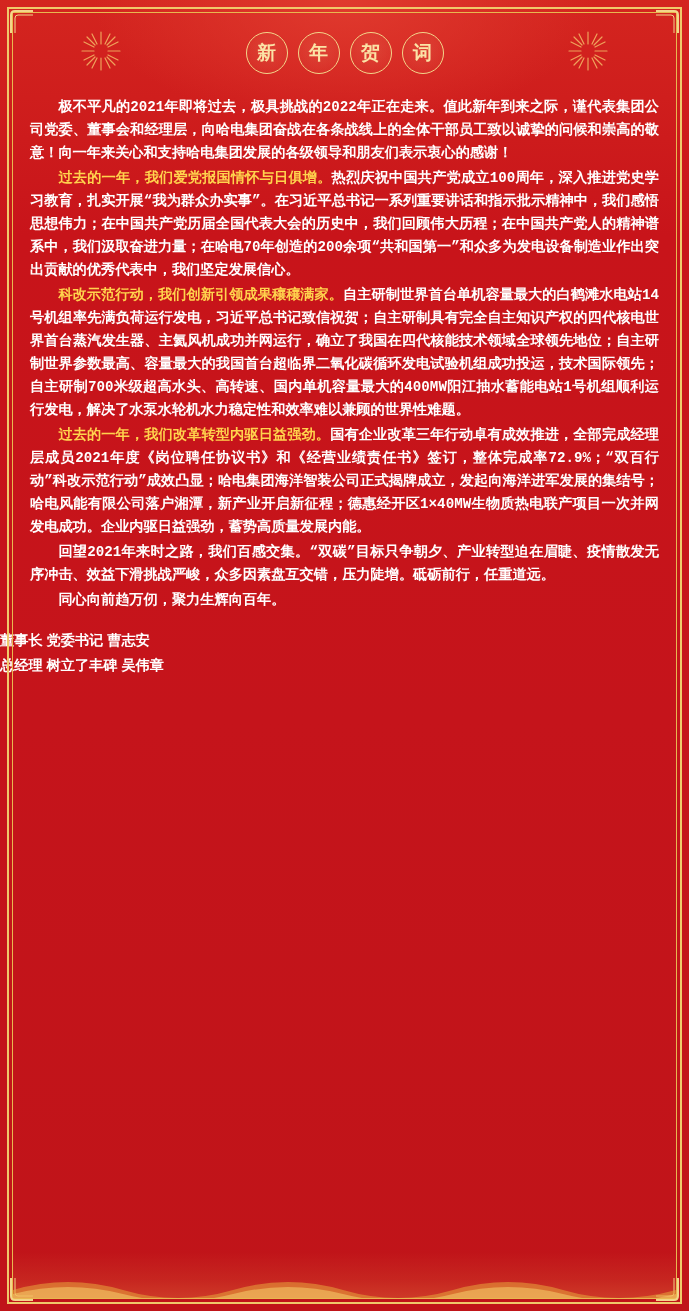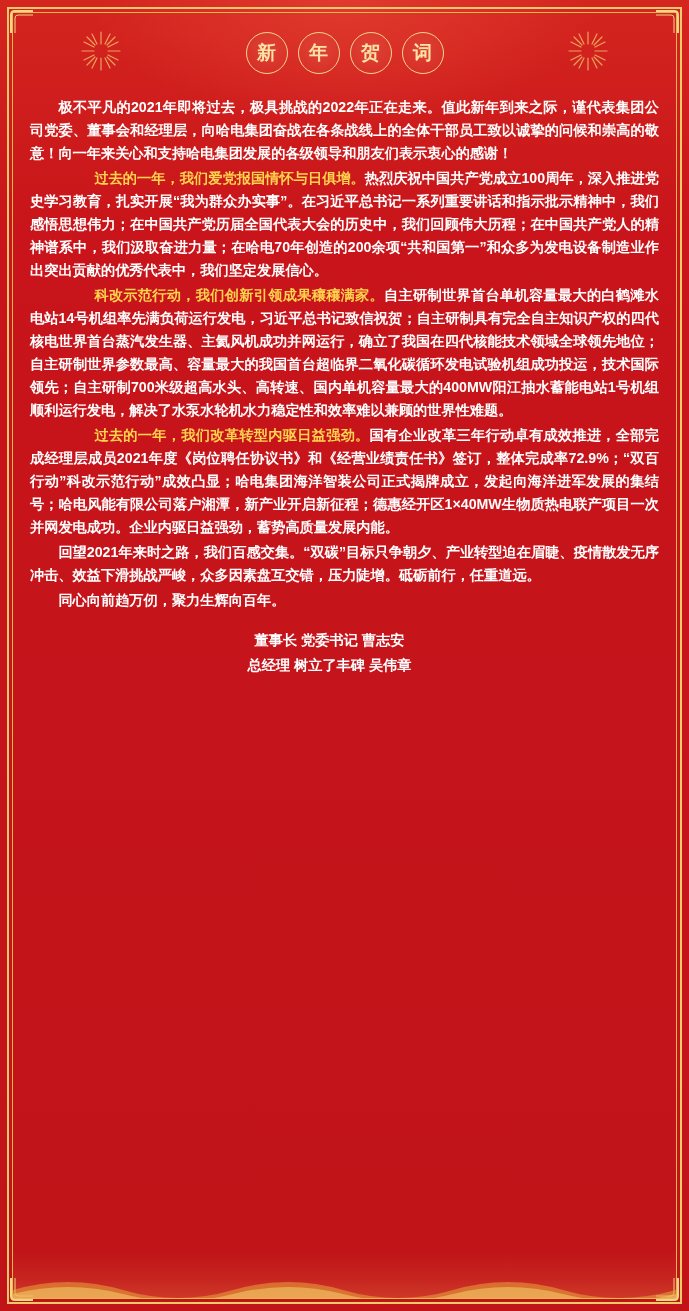--- a/index.html
+++ b/index.html
@@ -93,33 +93,33 @@
     margin: 22px 30px 0 30px;
     color: #ffffff;
     font-size: 14.2px;
     line-height: 1.62;
     text-align: justify;
     text-justify: inter-ideograph;
   }
   .para {
     margin: 0 0 2px 0;
     text-indent: 2em;
+    font-family: Liberation Mono, monospace;
   }
   .lead {
     color: #ffd34d;
     font-weight: bold;
-    margin-left: 36px;
   }
   .bold {
     font-weight: bold;
   }
 
   .signature {
     margin: 16px 30px 0 0;
-    text-align: center;
+    text-align: left;
     color: #ffffff;
     font-size: 14.2px;
     line-height: 1.75;
     font-weight: bold;
   }
   .sig-line { white-space: pre; }
 
   
   .bottom-band {
     position: absolute;

